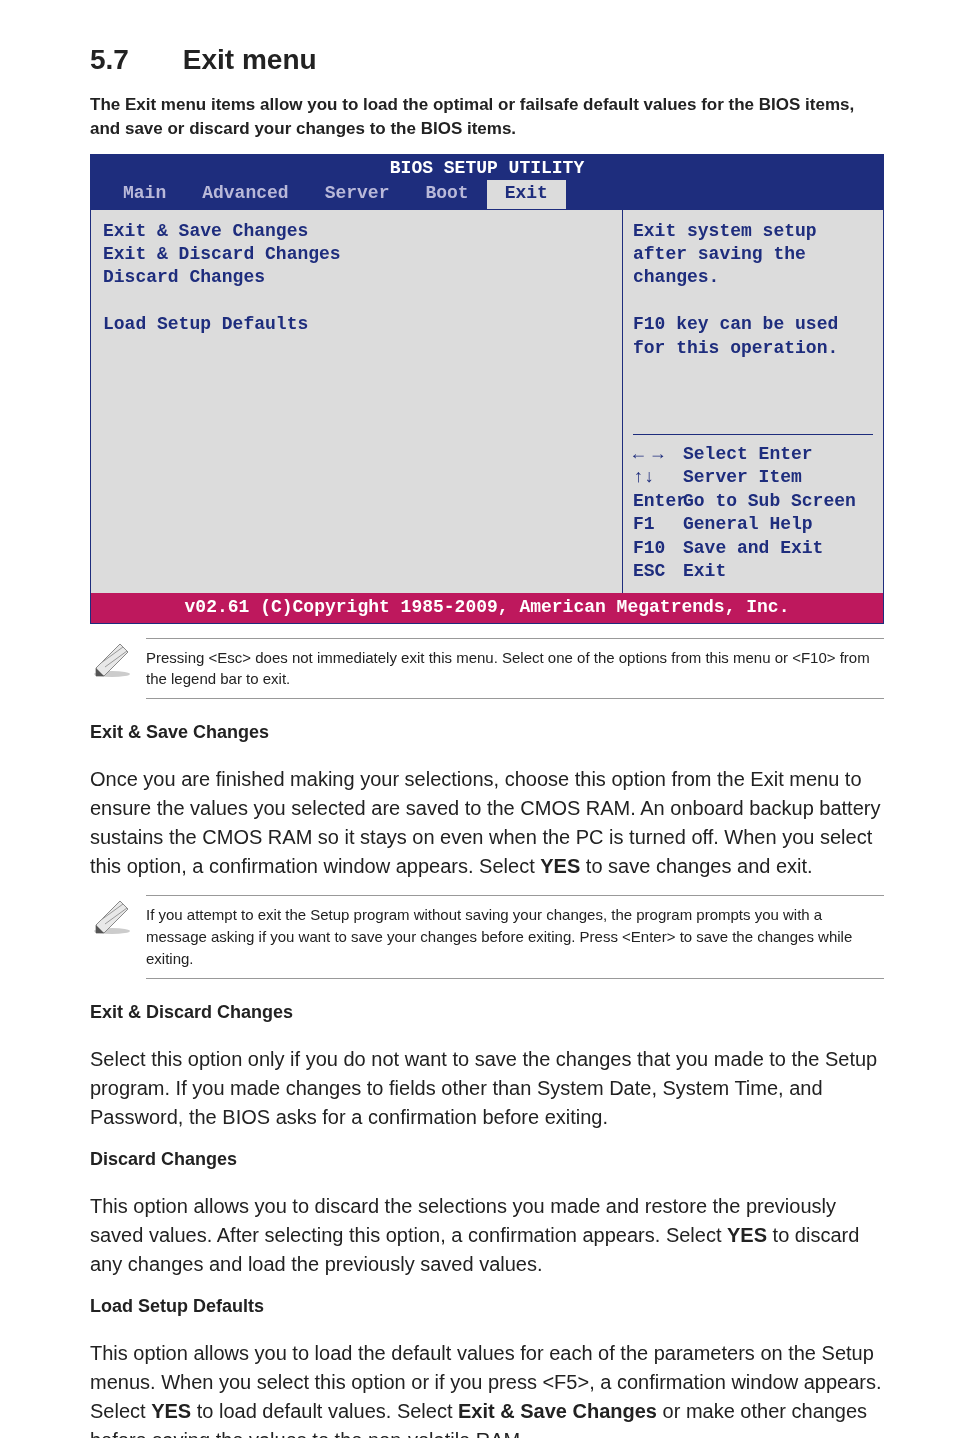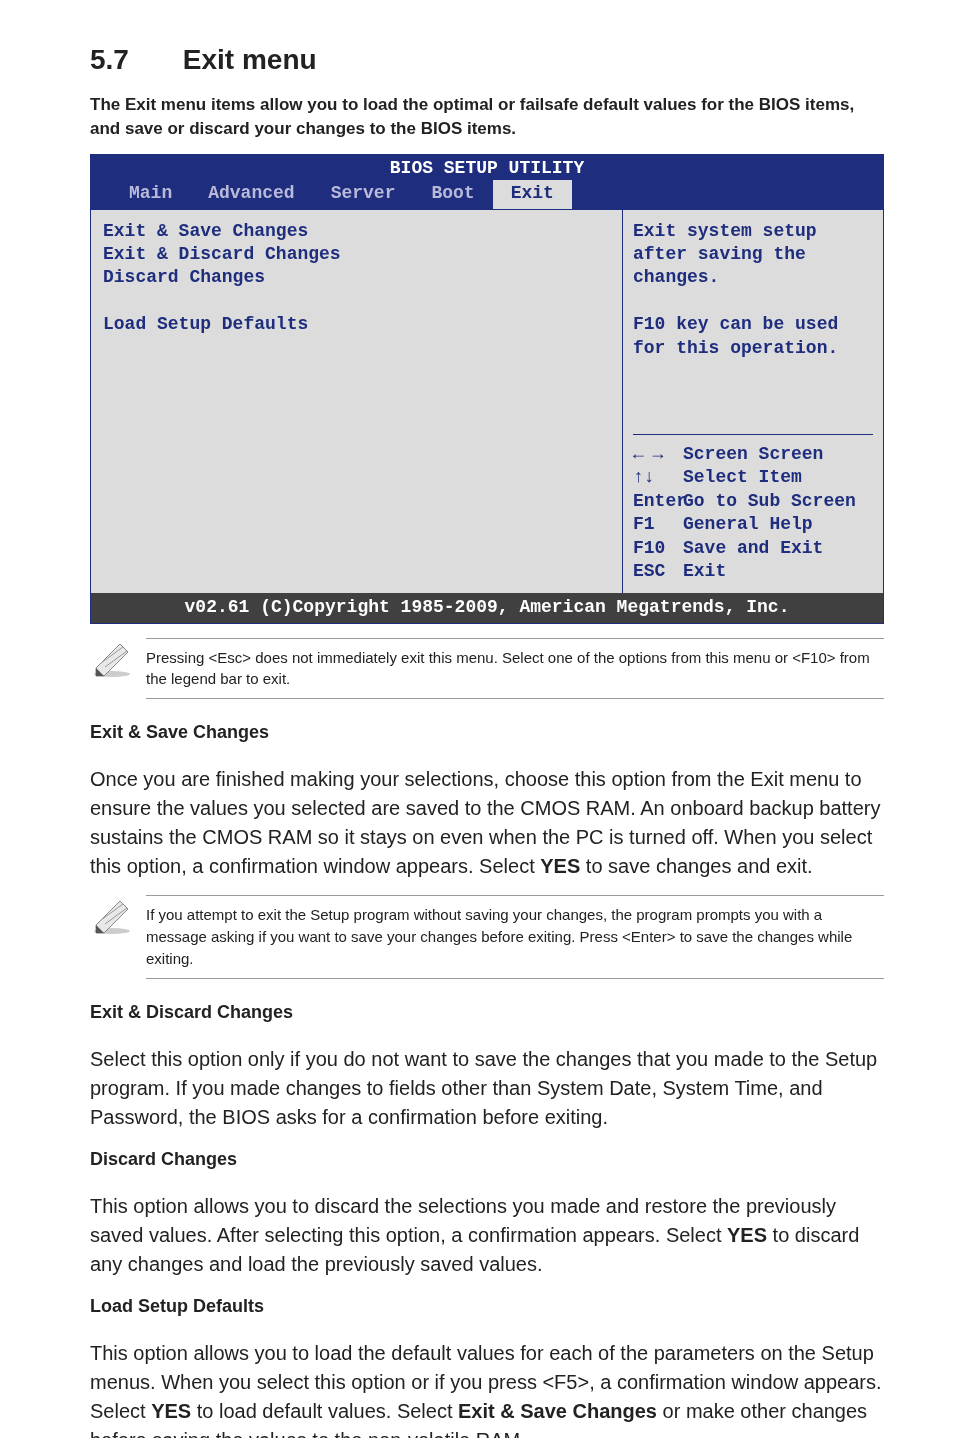--- a/index.html
+++ b/index.html
@@ -44,21 +44,21 @@
   }
   .bios-title-row {
     background: #1e2d7d;
     color: #fff;
     text-align: center;
     padding: 2px 0 0 0;
   }
   .bios-tabs {
     background: #1e2d7d;
     display: flex;
-    padding-left: 20px;
+    padding-left: 14px;
   }
   .bios-tabs span {
     color: #b9b9d9;
     padding: 2px 18px 3px 18px;
   }
   .bios-tabs span.active {
     background: #dcdcdc;
     color: #1e2d7d;
   }
   .bios-body {
@@ -70,21 +70,21 @@
     flex: 1;
     padding: 10px 12px;
   }
   .bios-right {
     width: 261px;
     border-left: 1px solid #1e2d7d;
     padding: 10px 10px;
     position: relative;
   }
   .bios-footer {
-    background: #404040;
+    background: #be185d;
     color: #fff;
     text-align: center;
     padding: 3px 0;
   }
   .bios-opt-title {
     margin-bottom: 6px;
   }
   .bios-opt {
     padding-left: 0;
   }
@@ -166,25 +166,25 @@
       <div>Exit system setup</div>
       <div>after saving the</div>
       <div>changes.</div>
       <div>&nbsp;</div>
       <div>F10 key can be used</div>
       <div>for this operation.</div>
 
       <div class="bios-nav">
         <div class="bios-nav-row">
             <span class="bios-nav-arrows">←  →</span>
-            <span>Screen Screen</span>
+            <span>Select Enter</span>
           </div>
         <div class="bios-nav-row">
             <span class="k">↑↓</span>
-            <span>Select Item</span>
+            <span>Server Item</span>
           </div>
         <div class="bios-nav-row">
             <span class="k">Enter</span>
             <span>Go to Sub Screen</span>
           </div>
         <div class="bios-nav-row">
             <span class="k">F1</span>
             <span>General Help</span>
           </div>
         <div class="bios-nav-row">

